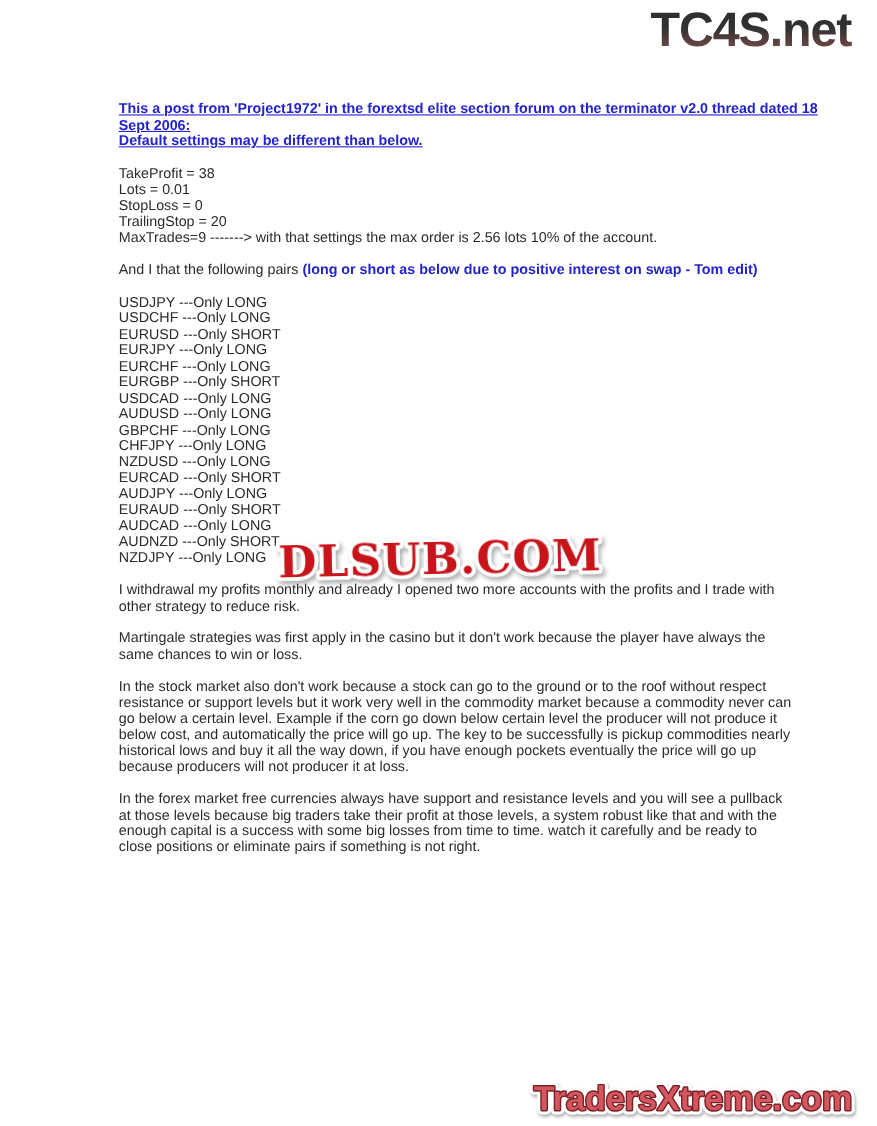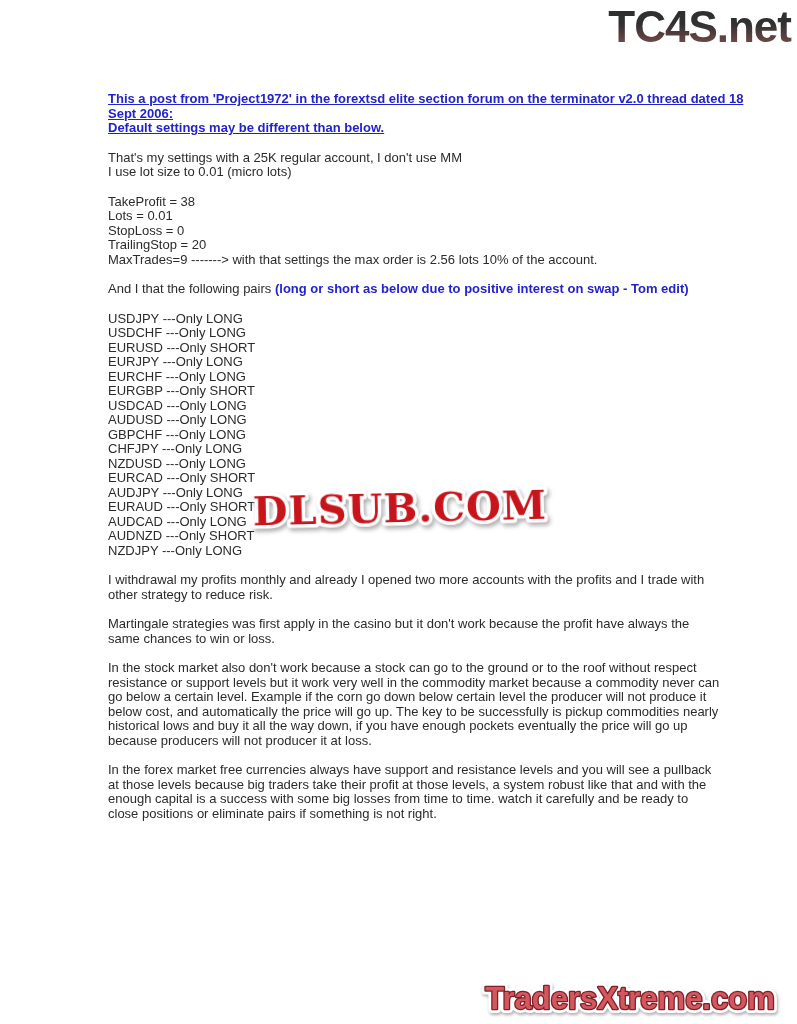--- a/index.html
+++ b/index.html
@@ -7,21 +7,21 @@
   .page {
     position:relative;
     width:797px; height:1024px;
     background:#ffffff;
     overflow:hidden;
     font-family:"Liberation Sans", sans-serif;
     color:#2b2b2b;
   }
 
   
-  .tc4s-wrap { position:absolute; top:0; right:2px;text-decoration:underline; }
+  .tc4s-wrap { position:absolute; top:0; right:19px;text-decoration:underline; }
   .tc4s-text {
     font-family:"Liberation Sans", sans-serif;
     font-weight:bold;
     font-size:44px;
     letter-spacing:-1px;
     fill:url(#tcgrad);
   }
 
   
   .content {
@@ -110,22 +110,20 @@
       <text class="tc4s-text" x="236" y="42" text-anchor="end">TC4S.net</text>
     </svg>
   </div>
 
   <div class="content">
 
     <div class="hdr">This a post from 'Project1972' in the forextsd elite section forum on the terminator v2.0 thread dated 18
 Sept 2006:
 Default settings may be different than below.</div>
 
-    <div class="blk">That's my settings with a 25K regular account, I don't use MM
-I use lot size to 0.01 (micro lots)</div>
 
     <div class="blk">TakeProfit = 38
 Lots = 0.01
 StopLoss = 0
 TrailingStop = 20
 MaxTrades=9 -------&gt; with that settings the max order is 2.56 lots 10% of the account.</div>
 
 
     <div class="blk"><span>And I that the following pairs </span><span class="blue-note">(long or short as below due to positive interest on swap - Tom edit)</span></div>
 
@@ -142,21 +140,21 @@
 NZDUSD ---Only LONG
 EURCAD ---Only SHORT
 AUDJPY ---Only LONG
 EURAUD ---Only SHORT
 AUDCAD ---Only LONG
 AUDNZD ---Only SHORT
 NZDJPY ---Only LONG</div>
 
     <p class="para">I withdrawal my profits monthly and already I opened two more accounts with the profits and I trade with other strategy to reduce risk.</p>
 
-    <p class="para">Martingale strategies was first apply in the casino but it don't work because the profit have always the same chances to win or loss.</p>
+    <p class="para">Martingale strategies was first apply in the casino but it don't work because the player have always the same chances to win or loss.</p>
 
     <p class="para">In the stock market also don't work because a stock can go to the ground or to the roof without respect resistance or support levels but it work very well in the commodity market because a commodity never can go below a certain level. Example if the corn go down below certain level the producer will not produce it below cost, and automatically the price will go up. The key to be successfully is pickup commodities nearly historical lows and buy it all the way down, if you have enough pockets eventually the price will go up because producers will not producer it at loss.</p>
 
     <p class="para">In the forex market free currencies always have support and resistance levels and you will see a pullback at those levels because big traders take their profit at those levels, a system robust like that and with the enough capital is a success with some big losses from time to time. watch it carefully and be ready to close positions or eliminate pairs if something is not right.</p>
   </div>
 
   <div class="dlsub-wrap">
     <svg width="300" height="60" viewBox="0 0 300 60">
       <text class="dlsub-text" x="150" y="44" text-anchor="middle">DLSUB.COM</text>
     </svg>

